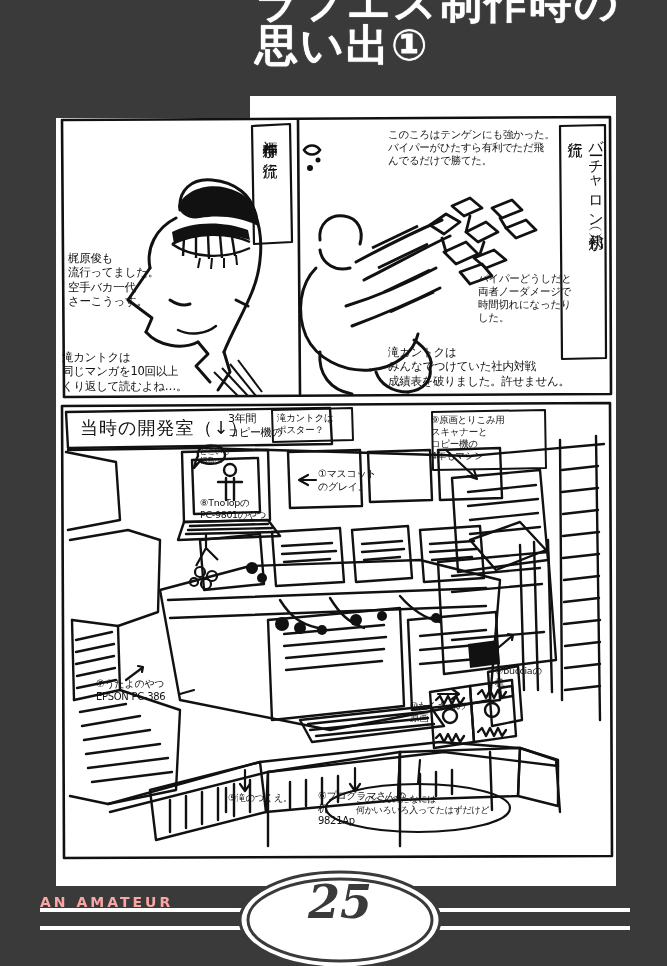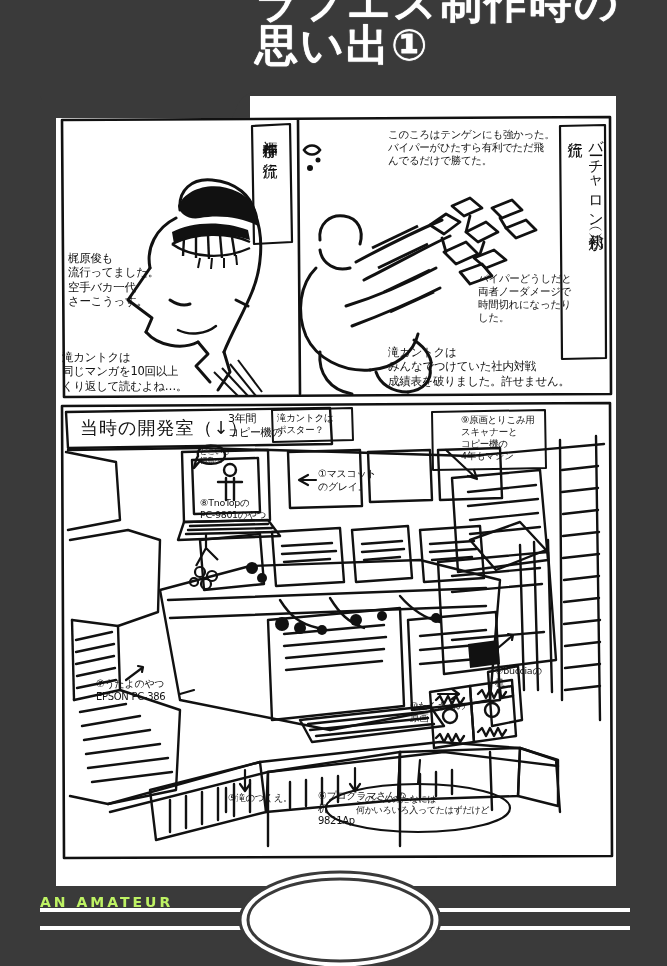--- a/index.html
+++ b/index.html
@@ -60,21 +60,21 @@
 
   .zawa{
     position:absolute;z-index:7;color:#111;font-weight:bold;
     font-family:"DejaVu Sans",sans-serif;
   }
 
   
   .footer{position:absolute;left:0;top:862px;width:667px;height:104px;z-index:8;}
   .amateur{
     position:absolute;left:40px;top:894px;z-index:10;
-    color:#bef264;font-weight:bold;font-size:14px;letter-spacing:3px;
+    color:#fca5a5;font-weight:bold;font-size:14px;letter-spacing:3px;
     font-family:"DejaVu Sans",sans-serif;
   }
   .pagenum{
     position:absolute;left:305px;top:876px;width:70px;height:52px;z-index:11;
     color:#3a3a3a;font-size:46px;font-style:italic;font-weight:bold;
     text-align:center;line-height:52px;
     font-family:"DejaVu Serif","Liberation Serif",serif;
   }
 </style>
 </head>
@@ -452,21 +452,21 @@
     </g>
   </svg>
 
   <div class="hand" style="left:80px;top:417px;font-size:18px;letter-spacing:1px;">当時の開発室（↓）</div>
   <div class="hand" style="left:228px;top:412px;font-size:11px;">3年間
 コピー機の</div>
 
   <div class="hand" style="left:277px;top:412px;font-size:9.5px;">滝カントクは
 ポスター？</div>
 
-  <div class="hand" style="left:461px;top:414px;font-size:9.5px;">⑨原画とりこみ用
+  <div class="hand" style="left:431px;top:414px;font-size:9.5px;">⑨原画とりこみ用
 スキャナーと
 コピー機の
 4年もマシン</div>
 
   <div class="hand" style="left:200px;top:447px;font-size:7.5px;">どこいら
 福島へ</div>
 
   <div class="hand" style="left:318px;top:468px;font-size:10px;">①マスコット
 のグレイ。</div>
 
@@ -497,14 +497,15 @@
     <path d="M0,56 L667,56 L667,104 L0,104 Z" fill="#3a3a3a"></path>
 
     <rect x="40" y="46" width="590" height="4" fill="#ffffff"></rect>
     <rect x="40" y="64" width="590" height="4" fill="#ffffff"></rect>
 
     <ellipse cx="340" cy="58" rx="100" ry="48" fill="#ffffff" stroke="#3a3a3a" stroke-width="3"></ellipse>
     <ellipse cx="340" cy="58" rx="92" ry="41" fill="#ffffff" stroke="#3a3a3a" stroke-width="3"></ellipse>
   </svg>
 
   <div class="amateur">AN AMATEUR</div>
+  <div class="pagenum">25</div>
 
 </div>
 
 </body></html>

